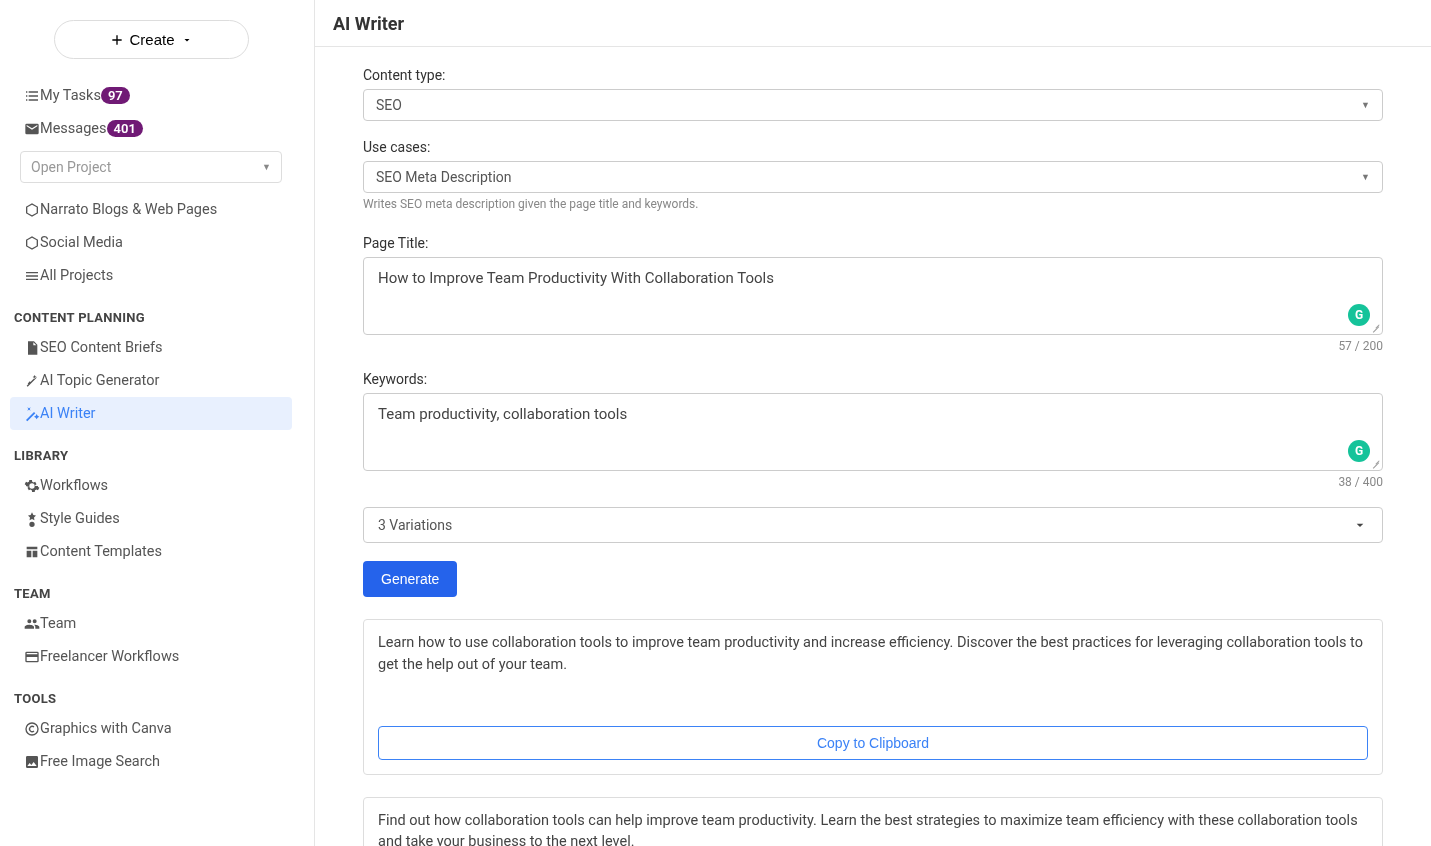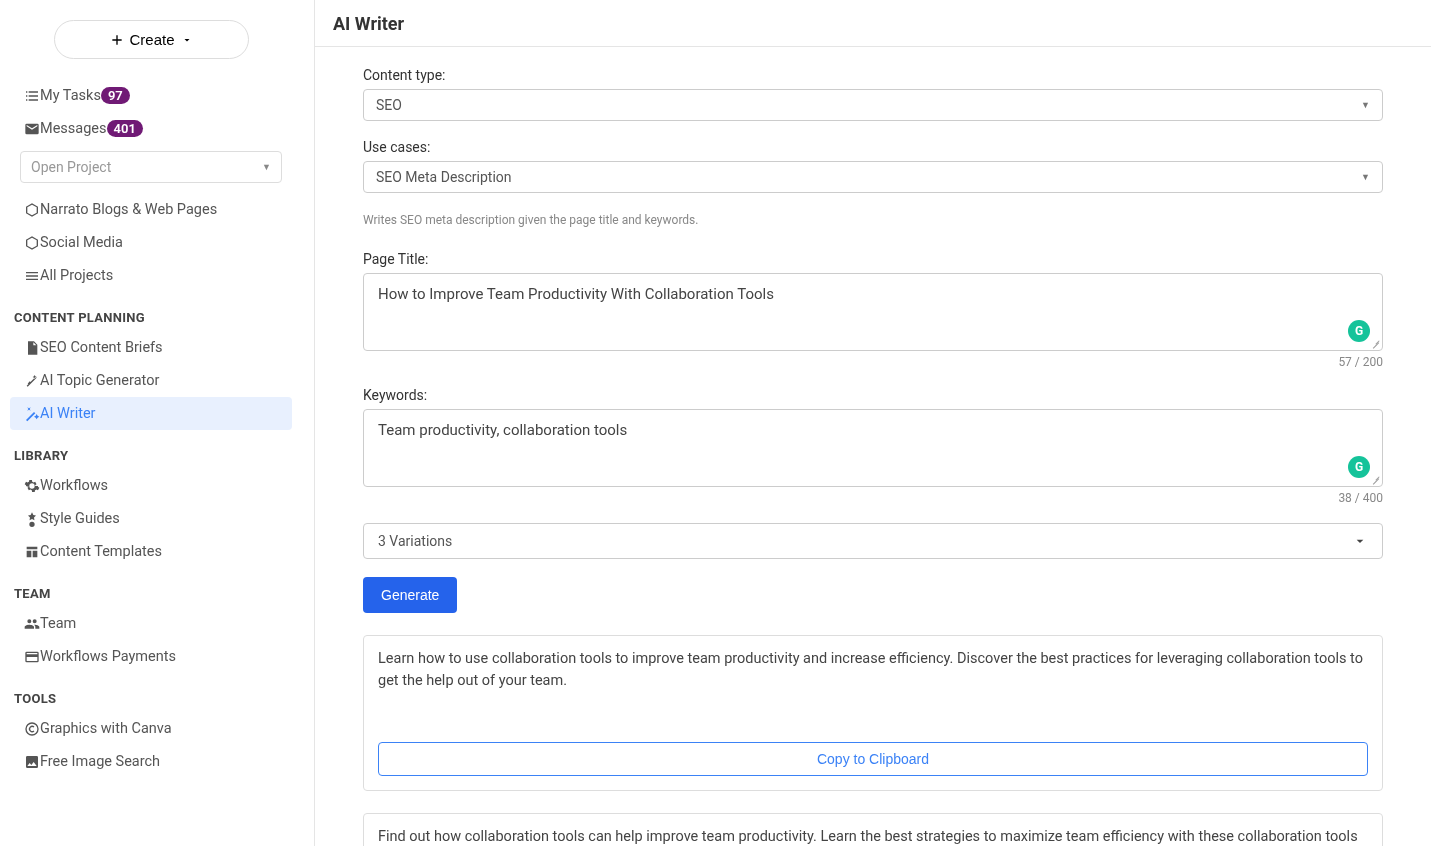--- a/index.html
+++ b/index.html
@@ -121,21 +121,21 @@
   cursor: pointer;
   background: #fff;
 }
 .select-box .arrow {
   font-size: 9px;
   color: #777;
 }
 .hint {
   font-size: 12px;
   color: #888;
-  margin-top: 20px;
+  margin-top: 4px;
 }
 .field-group { margin-bottom: 18px; }
 .textarea-box {
   border: 1px solid #ccc;
   border-radius: 4px;
   padding: 11px 14px;
   font-size: 15px;
   color: #444;
   min-height: 80px;
   position: relative;
@@ -317,21 +317,21 @@
   <div class="nav-item">
     <svg viewBox="0 0 24 24">
         <path d="M16 11a3 3 0 100-6 3 3 0 000 6zm-8 0a3 3 0 100-6 3 3 0 000 6zm0 2c-2.3 0-7 1.2-7 3.5V19h14v-2.5c0-2.3-4.7-3.5-7-3.5zm8 0c-.3 0-.6 0-1 .1 1.2.9 2 2 2 3.4V19h6v-2.5c0-2.3-4.7-3.5-7-3.5z"></path>
       </svg>
     <span>Team</span>
   </div>
   <div class="nav-item">
     <svg viewBox="0 0 24 24">
         <path d="M20 4H4a2 2 0 00-2 2v12a2 2 0 002 2h16a2 2 0 002-2V6a2 2 0 00-2-2zm0 14H4v-6h16v6zm0-10H4V6h16v2z"></path>
       </svg>
-    <span>Workflows Payments</span>
+    <span>Freelancer Workflows</span>
   </div>
 
   <div class="section-header">
     <span>TOOLS</span>
   </div>
   <div class="nav-item">
     <svg viewBox="0 0 24 24">
         <circle cx="12" cy="12" r="9" fill="none" stroke="currentColor" stroke-width="2"></circle>
         <path d="M15 9a4 4 0 100 6" fill="none" stroke="currentColor" stroke-width="2"></path>
       </svg>

